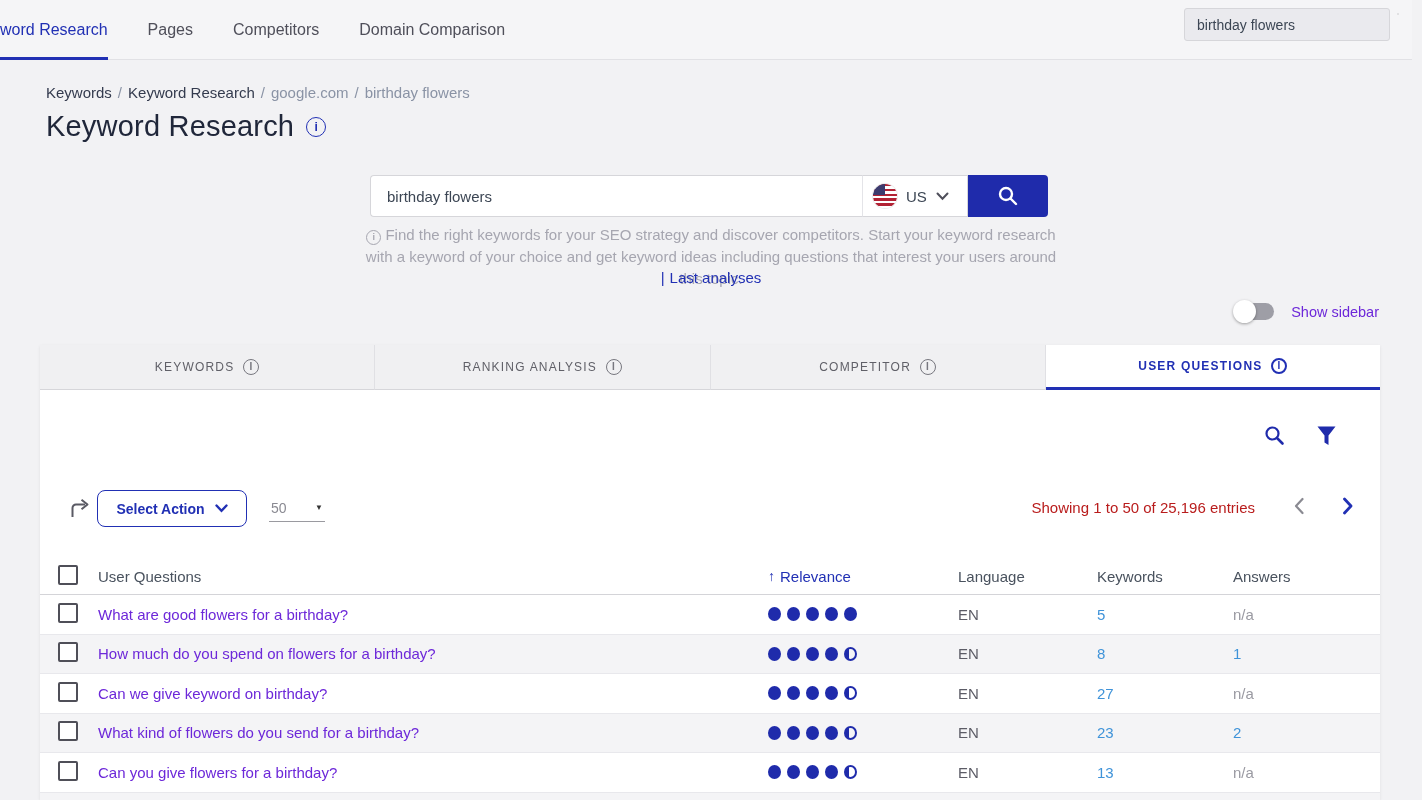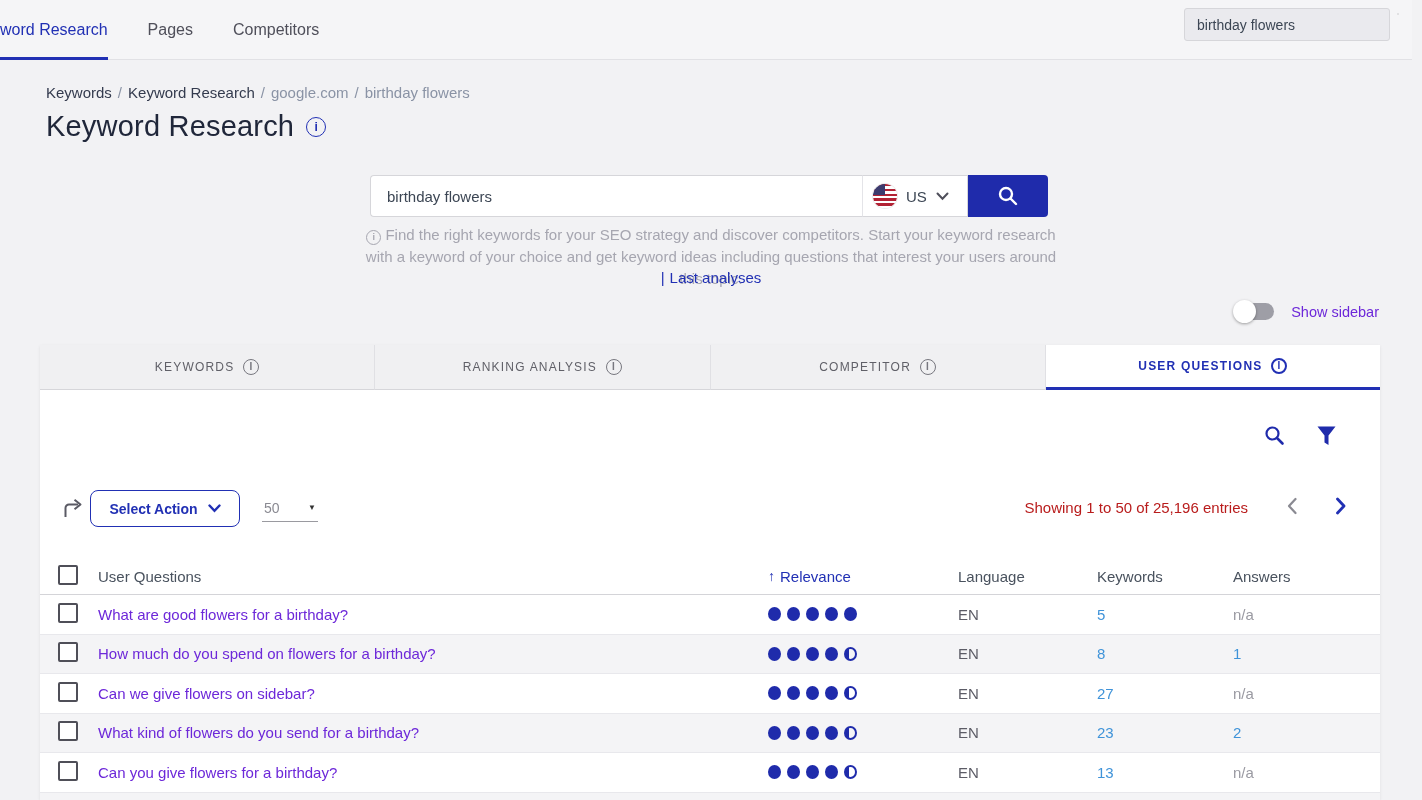--- a/index.html
+++ b/index.html
@@ -106,21 +106,21 @@
   .tab .info-icon.sm { color:#77777f; }
   .tab.active {
     background:#fff; color:#2130b4; border-bottom:3px solid #2130b4; border-right:none;
     font-weight:bold;
   }
   .tab.active .info-icon.sm { color:#2130b4; border-width:2px; }
   .tab:last-child { border-right:none; }
   .card-tools { position:absolute; top:80px; right:44px; display:flex; gap:32px; align-items:center; }
   .tool-icon { cursor:pointer; display:flex; }
   
-  .toolbar { position:absolute; top:143px; left:0; width:100%; height:50px;padding-left:44px; }
+  .toolbar { position:absolute; top:143px; left:7px; width:100%; height:50px;padding-left:44px; }
   .export-icon { position:absolute; left:22px; top:10px; cursor:pointer; }
   .select-action {
     position:absolute; left:50px; top:2px; width:150px; height:37px;
     border:1.5px solid #2130b4; border-radius:8px; background:#fff; cursor:pointer;
     display:flex; align-items:center; justify-content:center; gap:10px;
     font-size:14px; font-weight:bold; color:#2130b4; font-family:inherit;
   }
   .page-size {
     position:absolute; left:222px; top:6px; width:56px; height:28px;
     border-bottom:1px solid #9a9aa0; display:flex; align-items:center; justify-content:space-between;
@@ -165,20 +165,21 @@
   .partial-row { height:8px; background:#f4f4f6; }
 </style>
 </head>
 <body>
 
 <div class="topnav">
   <div class="nav-items" id="nav-items">
       <div class="nav-item active">word Research</div>
       <div class="nav-item">Pages</div>
       <div class="nav-item">Competitors</div>
+      <div class="nav-item">Domain Comparison</div>
     </div>
   <input class="nav-search" type="text" value="birthday flowers" style="">
   <div class="nav-flag">
     <span class="us-flag"></span>
   </div>
 </div>
 
 <div class="breadcrumb" id="breadcrumb"><span class="crumb">Keywords</span><span class="sep">/</span><span class="crumb">Keyword Research</span><span class="sep">/</span><span class="crumb muted">google.com</span><span class="sep">/</span><span class="crumb muted">birthday flowers</span></div>
 
 <div class="page-title-row">
@@ -328,21 +329,21 @@
               <span class="dot"></span>
               <span class="dot half"></span>
             </span>
           </div>
           <div class="col-language lang-text">EN</div>
           <div class="col-keywords"><span class="num-link">8</span></div>
           <div class="col-answers"><span class="num-link">1</span></div>
         </div>
         <div class="trow tbody-row">
           <div class="cell-check"><span class="checkbox"></span></div>
-          <div class="question-text">Can we give flowers on sidebar?</div>
+          <div class="question-text">Can we give keyword on birthday?</div>
           <div class="col-relevance">
             <span class="dots">
               <span class="dot"></span>
               <span class="dot"></span>
               <span class="dot"></span>
               <span class="dot"></span>
               <span class="dot half"></span>
             </span>
           </div>
           <div class="col-language lang-text">EN</div>

